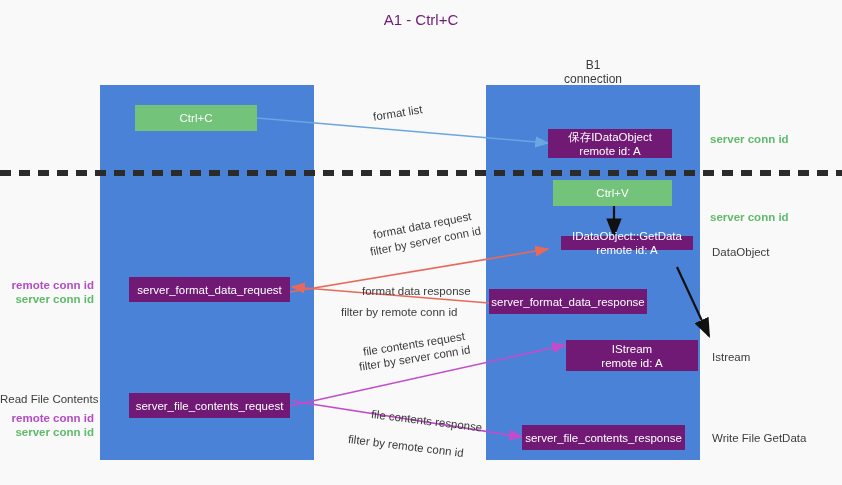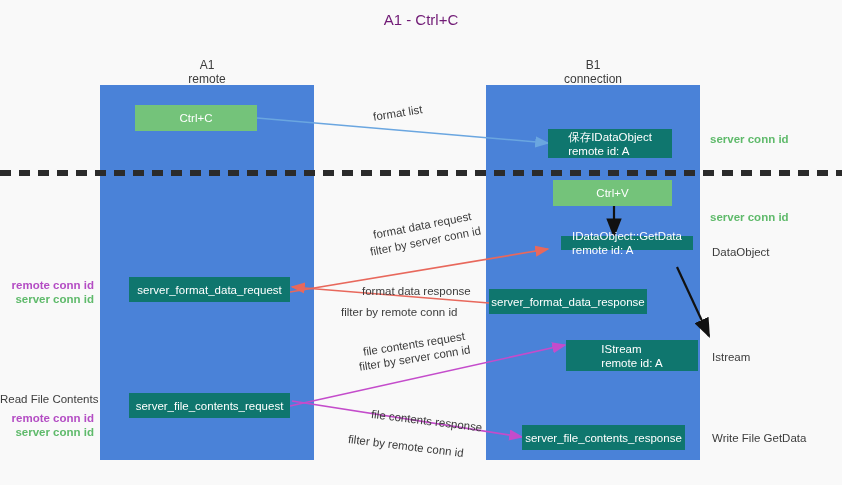--- a/index.html
+++ b/index.html
@@ -31,25 +31,25 @@
   
   .divider{
     position:absolute;left:0;width:842px;top:170px;height:6px;
     background:repeating-linear-gradient(to right,#2b2b2b 0 11px,transparent 11px 19px);
   }
 
   
   .box{
     position:absolute;box-sizing:border-box;
     display:flex;align-items:center;justify-content:center;
-    color:#ffffff;font-size:11.5px;line-height:14px;
+    text-align:center;color:#ffffff;font-size:11.5px;line-height:14px;
     white-space:pre-line;
   }
   .box.green{background:#74c37a;}
-  .box.orange{background:#0f766e;}
+  .box.orange{background:#701a75;}
 
   
   .ann{position:absolute;font-size:11.5px;line-height:15px;color:#3c3c3c;white-space:pre;}
   .ann.green-t{color:#5fba6b;font-weight:bold;}
   .ann.purple-t{color:#b44dc4;font-weight:bold;}
   .ann.right{text-align:right;}
   .rot-a{transform:rotate(-9deg);transform-origin:left top;}
   .rot-b{transform:rotate(-11deg);transform-origin:left top;}
   .rot-d{transform:rotate(-9deg);transform-origin:left top;}
   .rot-e{transform:rotate(7deg);transform-origin:left top;}
@@ -60,24 +60,20 @@
 </style>
 </head>
 <body>
 
 <div class="stage">
 
   <div class="title">
     <div>A1 - Ctrl+C</div>
   </div>
 
-  <div class="col-head" style="left:100px;top:58px;width:214px;">
-    <span>A1</span>
-    <span class="sub">remote</span>
-  </div>
   <div class="col-head" style="left:486px;top:58px;width:214px;">
     <span>B1</span>
     <span class="sub">connection</span>
   </div>
 
   <div class="lane" style="left:100px;top:85px;width:214px;height:375px;"></div>
   <div class="lane" style="left:486px;top:85px;width:214px;height:375px;"></div>
 
   <svg class="overlay">
     <defs>

